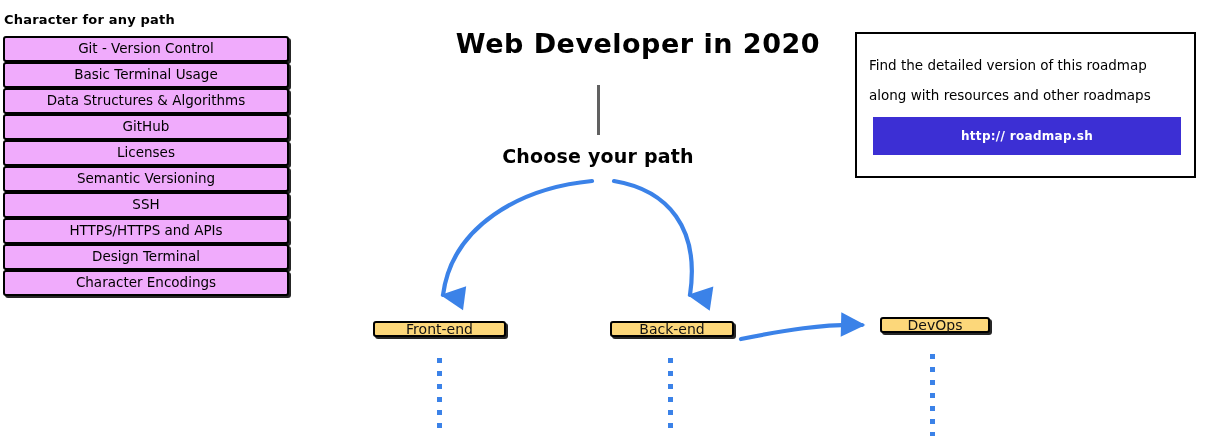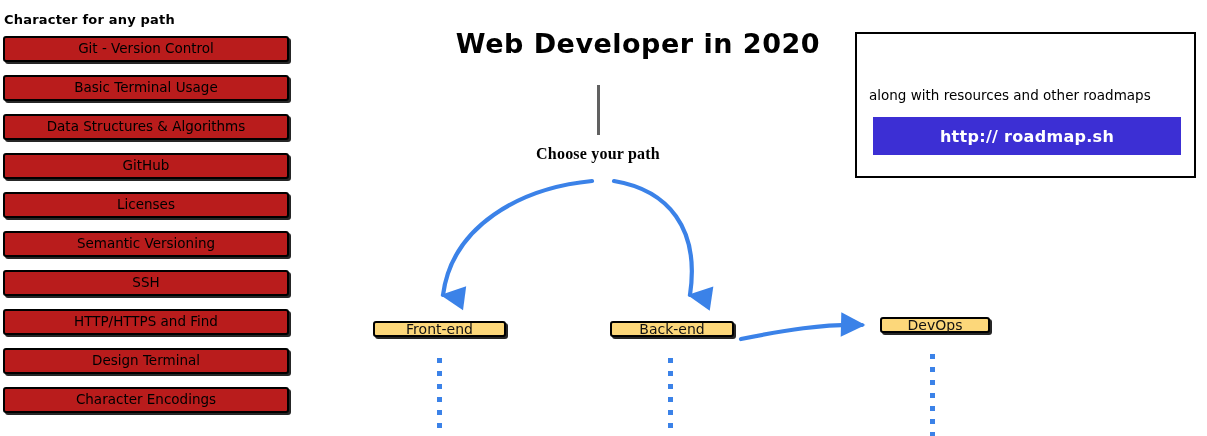--- a/index.html
+++ b/index.html
@@ -37,22 +37,21 @@
     position: absolute;
     left: 3px;
     top: 36px;
     width: 290px;
   }
   .req-box {
     position: relative;
     box-sizing: border-box;
     width: 286px;
     height: 26px;
-    margin-bottom: 13px;
-    background: #b91c1c;
+    background: #f0abfc;
     border: 2.5px solid #000000;
     border-radius: 3px;
     display: flex;
     align-items: center;
     justify-content: center;
     box-shadow: 2px 2px 0px 0px rgba(0,0,0,0.85);
   }
   .req-label {
     font-size: 13.5px;
     line-height: 1;
@@ -80,24 +79,23 @@
     width: 3px;
     height: 50px;
     background: #616161;
   }
   #choose-path {
     position: absolute;
     left: 498px;
     top: 145px;
     width: 200px;
     text-align: center;
-    font-size: 16px;
+    font-size: 19px;
     font-weight: bold;
     letter-spacing: 0.2px;
-    font-family: Liberation Serif, serif;
   }
 
   
   #branch-svg {
     position: absolute;
     left: 0px;
     top: 0px;
     width: 1207px;
     height: 436px;
     pointer-events: none;
@@ -166,21 +164,21 @@
     top: 83px;
     width: 308px;
     height: 38px;
     background: #3c2fd4;
     display: flex;
     align-items: center;
     justify-content: center;
     text-decoration: none;
   }
   #info-cta-label {
-    font-size: 16px;
+    font-size: 12px;
     font-weight: bold;
     color: #ffffff;
     letter-spacing: 0.3px;
     white-space: nowrap;
   }
 </style>
 </head>
 <body>
 
 <svg id="branch-svg" viewBox="0 0 1207 436" xmlns="http://www.w3.org/2000/svg">
@@ -219,21 +217,21 @@
     <div class="req-box">
       <span class="req-label">Licenses</span>
     </div>
     <div class="req-box">
       <span class="req-label">Semantic Versioning</span>
     </div>
     <div class="req-box">
       <span class="req-label">SSH</span>
     </div>
     <div class="req-box">
-      <span class="req-label">HTTP/HTTPS and Find</span>
+      <span class="req-label">HTTPS/HTTPS and APIs</span>
     </div>
     <div class="req-box">
       <span class="req-label">Design Terminal</span>
     </div>
     <div class="req-box">
       <span class="req-label">Character Encodings</span>
     </div>
   </div>
 </section>
 
@@ -253,17 +251,18 @@
 </div>
 <div class="path-node" id="node-devops">
   <span class="path-node-label">DevOps</span>
 </div>
 
 <div class="dotted-line" id="dots-frontend"></div>
 <div class="dotted-line" id="dots-backend"></div>
 <div class="dotted-line" id="dots-devops"></div>
 
 <aside id="info-box">
+  <div class="info-line" id="info-line-1">Find the detailed version of this roadmap</div>
   <div class="info-line" id="info-line-2">along with resources and other roadmaps</div>
   <a id="info-cta">
     <span id="info-cta-label">http:// roadmap.sh</span>
   </a>
 </aside>
 
 </body></html>

